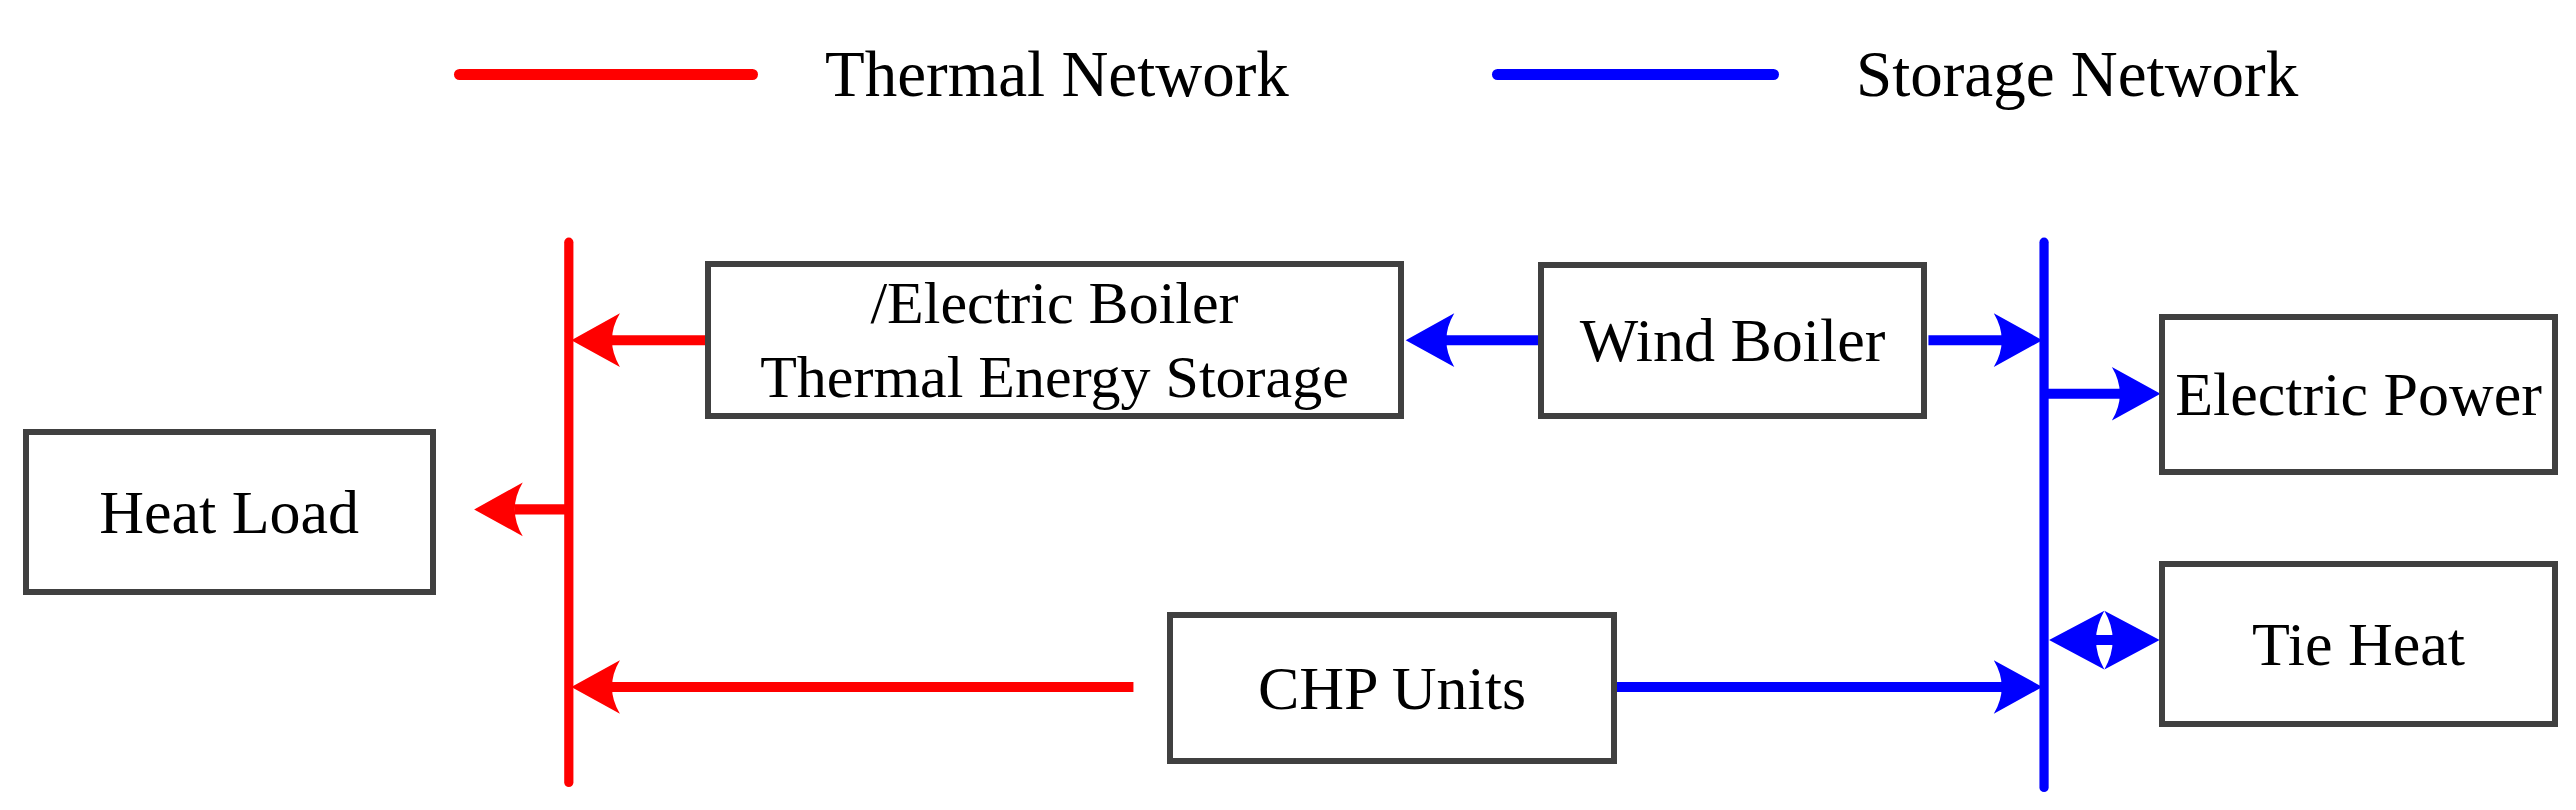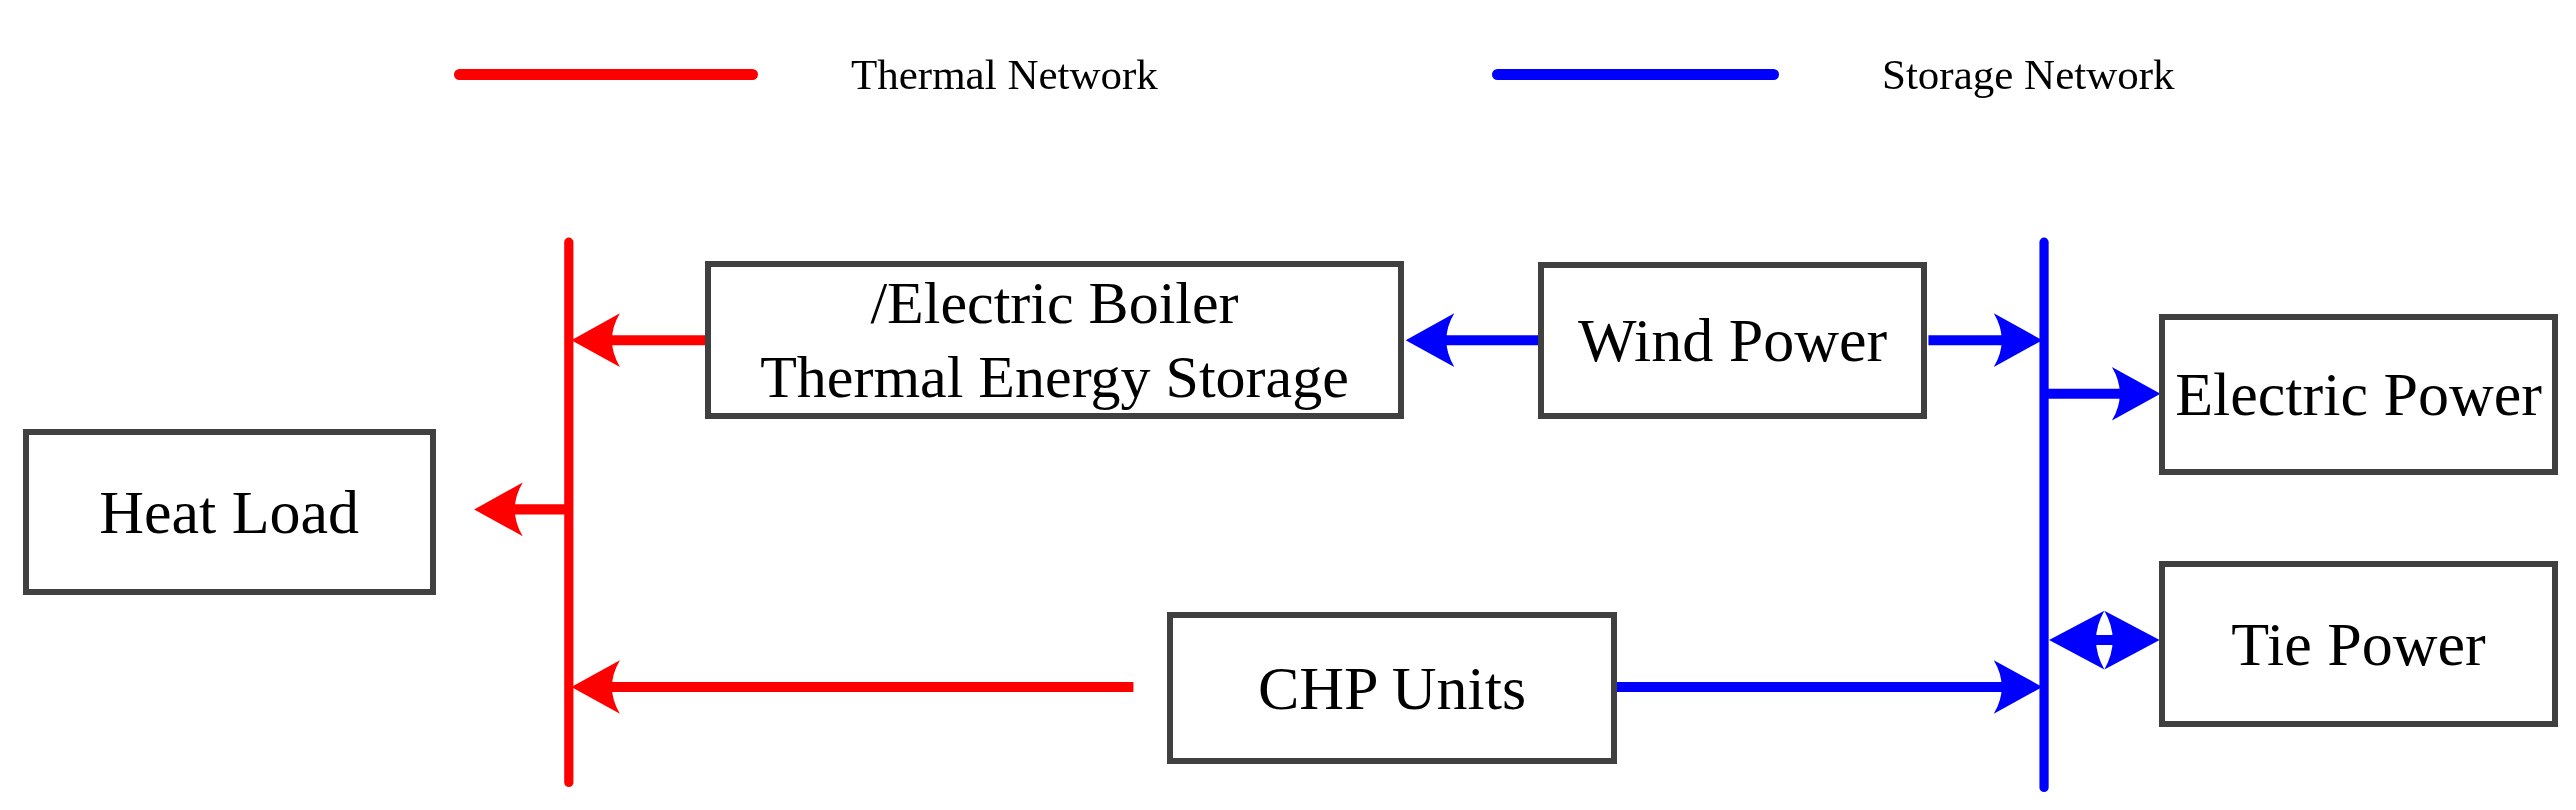--- a/index.html
+++ b/index.html
@@ -26,23 +26,22 @@
     border-radius:5.9px;
   }
   .legend-swatch.thermal{background:var(--thermal);}
   .legend-swatch.electric{background:var(--electric);}
   .legend-label{
     position:absolute;
     top:32px;
     height:84px;
     display:flex;
     align-items:center;
-    font-size:43px;
+    font-size:65px;
     white-space:nowrap;
-    margin-left:26px;
   }
   
   svg.wires{
     position:absolute;
     left:0;top:0;
     width:2576px;height:811px;
   }
   .bus{stroke-width:11;stroke-linecap:round;fill:none;}
   .bus.thermal{stroke:var(--thermal);}
   .bus.electric{stroke:var(--electric);}
@@ -129,29 +128,29 @@
   <div class="node" style="left:22.6px;top:429px;width:413px;height:166px;">
     <span>Heat Load</span>
   </div>
 
   <div class="node" style="left:705px;top:261px;width:699px;height:158px;font-size:60px;line-height:74px;">
     <span>/Electric Boiler</span>
     <span>Thermal Energy Storage</span>
   </div>
 
   <div class="node" style="left:1538px;top:262px;width:389px;height:157px;">
-    <span>Wind Power</span>
+    <span>Wind Boiler</span>
   </div>
 
   <div class="node" style="left:2159px;top:314px;width:399px;height:161px;">
     <span>Electric Power</span>
   </div>
 
   <div class="node" style="left:1167px;top:612px;width:450px;height:152px;">
     <span>CHP Units</span>
   </div>
 
   <div class="node" style="left:2159px;top:561px;width:399px;height:166px;">
-    <span>Tie Power</span>
+    <span>Tie Heat</span>
   </div>
 
 </div>
 
 
 </body></html>

